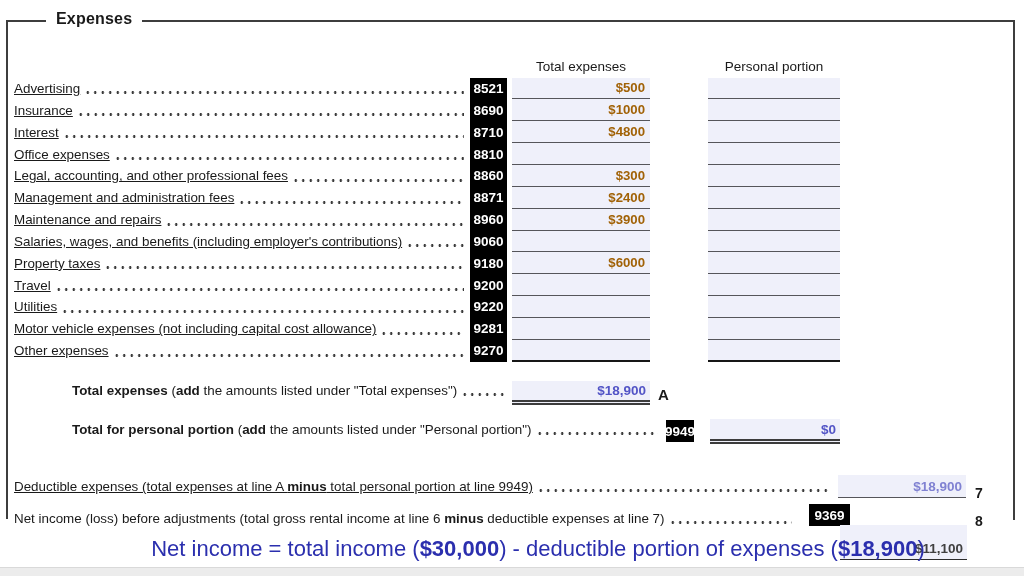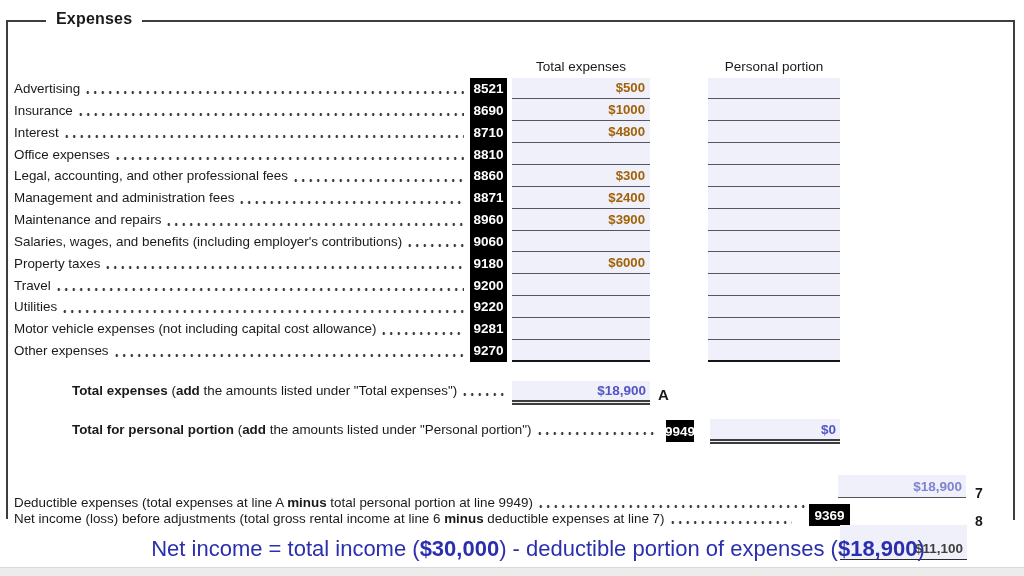--- a/index.html
+++ b/index.html
@@ -15,21 +15,21 @@
   .legend{
     position:absolute;left:46px;top:10px;background:#ffffff;padding:0 10px;
     font-weight:bold;font-size:16px;letter-spacing:.2px;
   }
   
   .hdr{position:absolute;top:59px;font-size:13.5px;text-align:center;}
   .hdr.total{left:512px;width:138px;}
   .hdr.personal{left:708px;width:132px;}
   
   #labels-col{position:absolute;left:14px;top:77.6px;width:452px;}
-  .lrow{height:21.85px;display:flex;align-items:flex-end;}
+  .lrow{height:21.85px;display:flex;align-items:flex-end;text-decoration:underline;}
   .lbl{font-size:13.4px;line-height:1;padding-bottom:4px;white-space:nowrap;}
   .dots{
     flex:1;height:3px;margin:0 2px 5px 4px;
     background-image:radial-gradient(circle,#3a3a3a 1.15px,transparent 1.5px);
     background-size:7.5px 3px;background-repeat:repeat-x;background-position:left bottom;
   }
   #codes-col{position:absolute;left:470px;top:77.6px;width:37px;background:#000;}
   .code{height:21.85px;display:flex;align-items:center;justify-content:center;
     color:#fff;font-weight:bold;font-size:13.5px;}
   #totals-col{position:absolute;left:512px;top:77.6px;width:138px;}
@@ -53,21 +53,21 @@
   }
   #field-a{left:512px;top:381px;width:138px;height:24px;}
   #line-a{position:absolute;left:658px;top:386px;font-weight:bold;font-size:15px;}
   #row-pp{left:72px;top:424px;width:588px;height:16px;text-align:right;}
   .blackbox{
     position:absolute;background:#000;color:#fff;font-weight:bold;font-size:13.5px;
     display:flex;align-items:center;justify-content:center;
   }
   #code-pp{left:666px;top:420px;width:28px;height:22px;}
   #field-pp{left:710px;top:419px;width:130px;height:25px;}
-  #row-7{left:14px;top:498px;width:817px;height:15px;}
+  #row-7{left:14px;top:482px;width:817px;height:15px;text-decoration:underline;}
   #field-7,#field-8{
     position:absolute;box-sizing:border-box;background:#eff0fa;
     display:flex;align-items:flex-end;justify-content:flex-end;
     padding:0 4px 3px 0;font-weight:bold;font-size:13.5px;
   }
   #field-7{left:838px;top:475px;width:128px;height:23px;border-bottom:1.8px solid #55555a;color:#8082d2;}
   #line-7{position:absolute;left:975px;top:485px;font-weight:bold;font-size:14px;}
   #row-8{left:14px;top:514px;width:780px;height:15px;}
   #code-8{left:797px;top:504px;width:41px;height:22px;margin-left:12px;}
   #field-8{left:840px;top:525px;width:127px;height:35px;border-bottom:1.8px solid #2c2c2c;color:#404040;}

